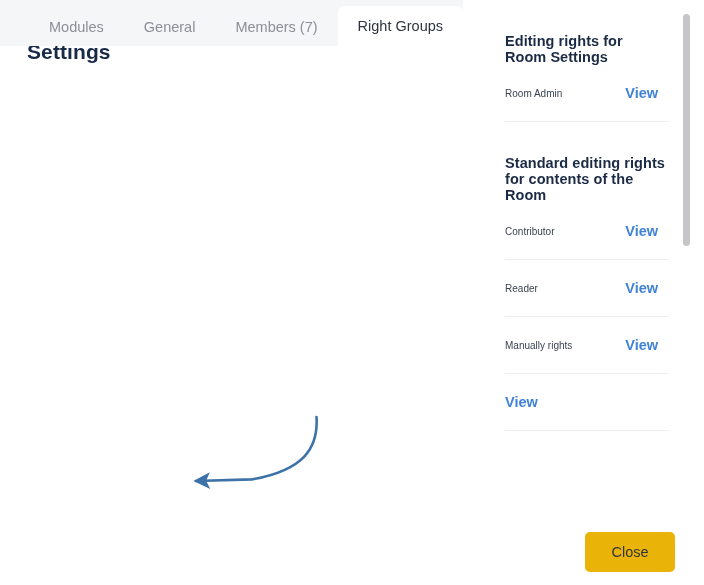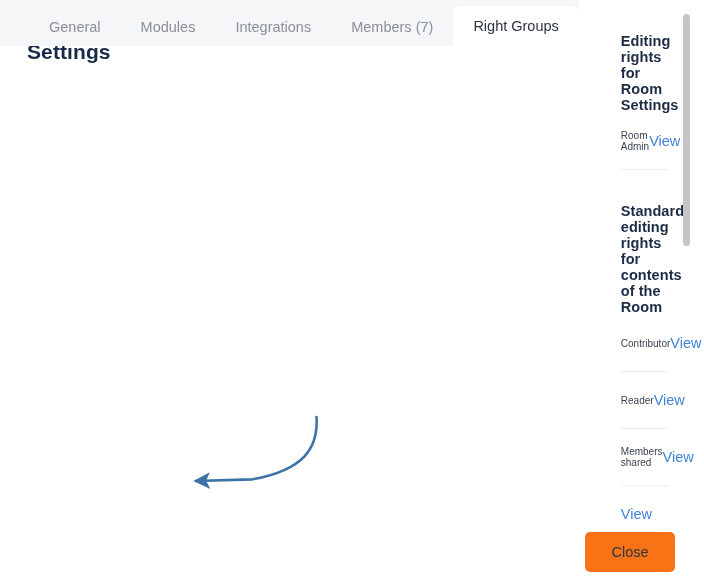--- a/index.html
+++ b/index.html
@@ -121,20 +121,21 @@
   .row-label {
     font-size: 10px;
     color: #3b4251;
   }
 
   .row-view {
     font-size: 14.5px;
     color: #4083d6;
     cursor: pointer;
     padding-right: 10px;
+    font-weight: bold;
   }
 
   
   .scrolltrack {
     position: absolute;
     right: 14px;
     top: 8px;
     bottom: 8px;
     width: 7px;
   }
@@ -158,21 +159,21 @@
     display: flex;
     align-items: center;
     justify-content: flex-end;
     padding-right: 29px;
   }
 
   .close-button {
     min-width: 90px;
     height: 40px;
     padding: 0 22px;
-    background: #f97316;
+    background: #eab308;
     border: none;
     border-radius: 5px;
     font-family: "Liberation Sans", sans-serif;
     font-size: 14.5px;
     color: #2e3440;
     cursor: pointer;
   }
 
   
   .annotation {
@@ -194,27 +195,24 @@
 
     <div class="close-x">
       <svg width="20" height="20" viewBox="0 0 20 20" aria-hidden="true">
         <path d="M3.5 3.5 L16.5 16.5 M16.5 3.5 L3.5 16.5" stroke="#595c63" stroke-width="1.7" stroke-linecap="round"></path>
       </svg>
     </div>
   </div>
 
   <div class="tabstrip">
     <div class="tab">
+      <span>Modules</span>
+    </div>
+    <div class="tab">
       <span>General</span>
-    </div>
-    <div class="tab">
-      <span>Modules</span>
-    </div>
-    <div class="tab">
-      <span>Integrations</span>
     </div>
     <div class="tab">
       <span>Members (7)</span>
     </div>
     <div class="tab active">
       <span>Right Groups</span>
     </div>
   </div>
 
   <div class="dialog-body">
@@ -232,21 +230,21 @@
 
       <div class="rights-row">
         <span class="row-label">Contributor</span>
         <span class="row-view">View</span>
       </div>
       <div class="rights-row">
         <span class="row-label">Reader</span>
         <span class="row-view">View</span>
       </div>
       <div class="rights-row">
-        <span class="row-label">Members shared</span>
+        <span class="row-label">Manually rights</span>
         <span class="row-view">View</span>
       </div>
       <div class="rights-row">
         <span class="row-view">View</span>
       </div>
 
     </div>
 
     <div class="scrolltrack">
       <div class="scrollthumb"></div>

